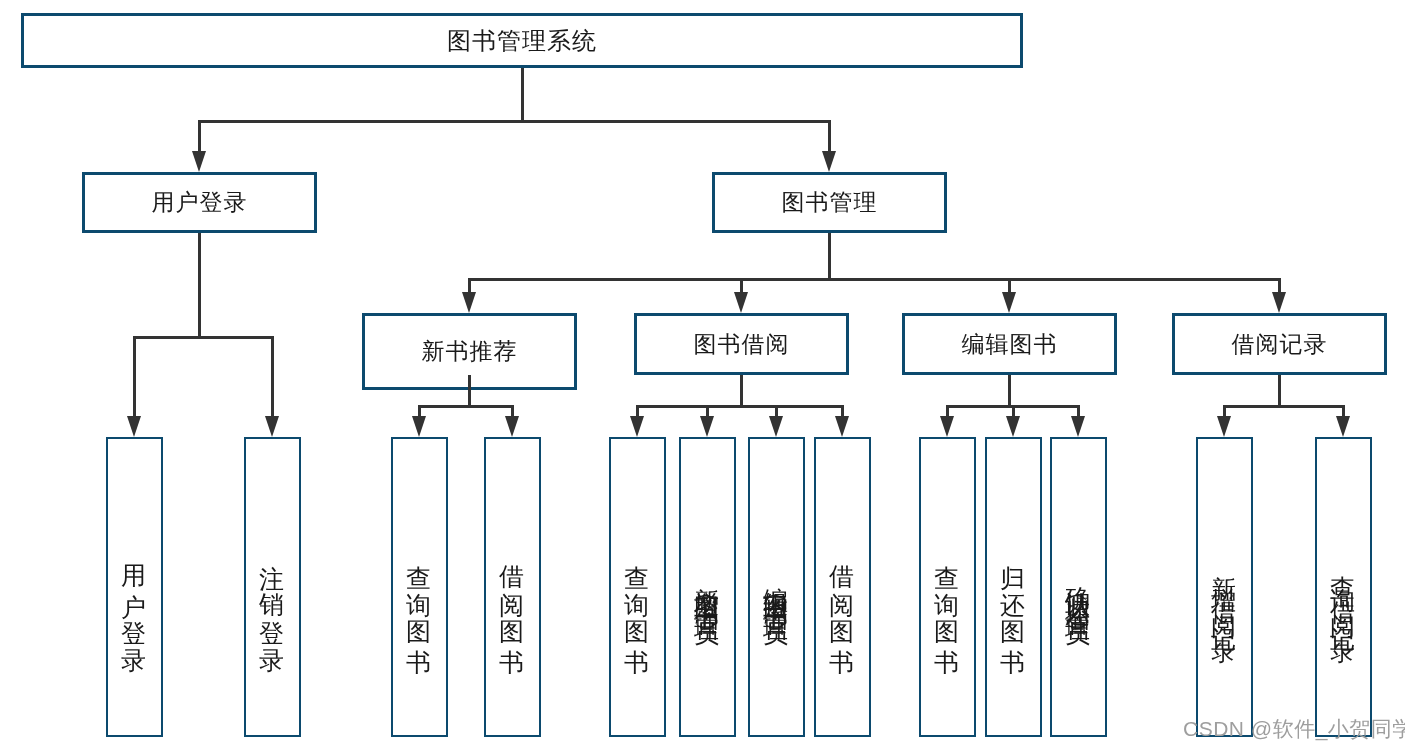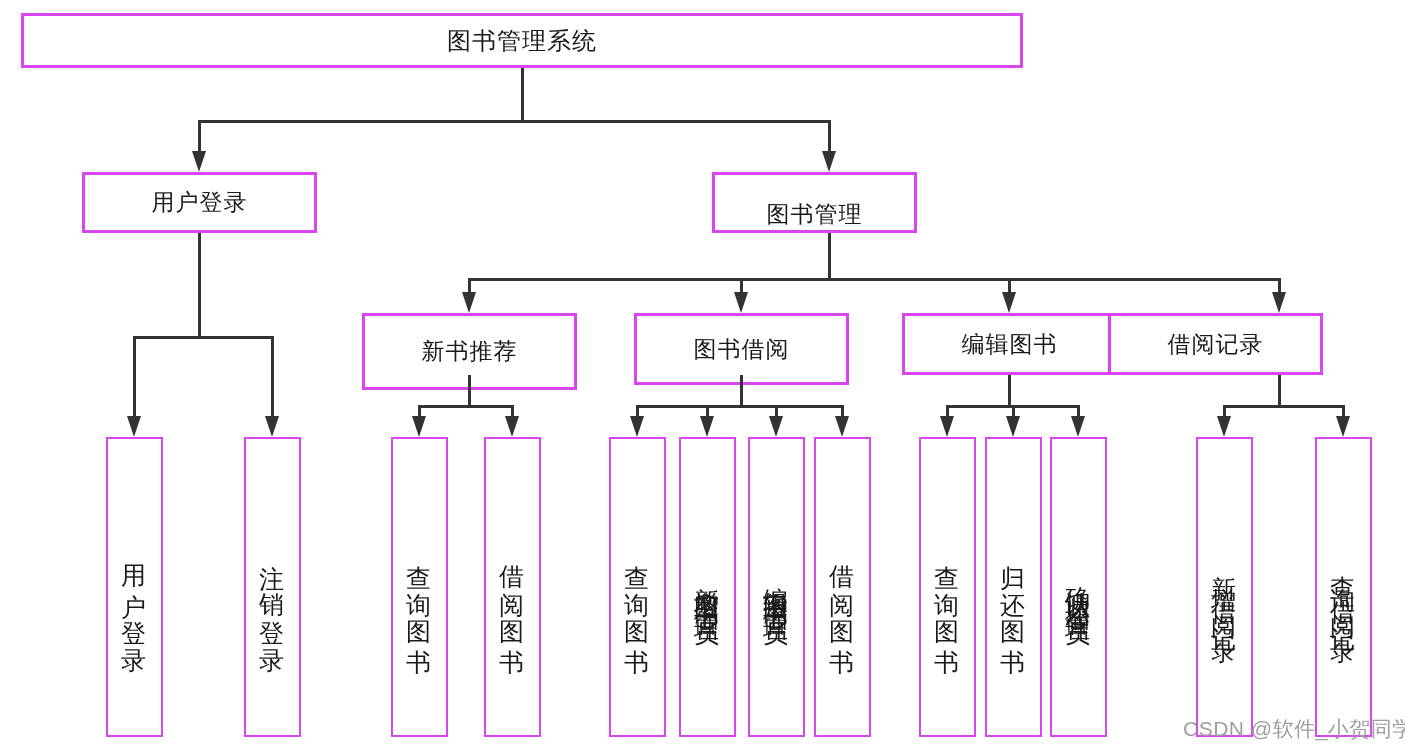--- a/index.html
+++ b/index.html
@@ -7,21 +7,21 @@
     position:relative;
     width:1405px;height:747px;
     background:#ffffff;
     font-family:"Liberation Sans","DejaVu Sans",sans-serif;
     overflow:hidden;
   }
   .box{
     position:absolute;
     box-sizing:border-box;
     background:#ffffff;
-    border:3px solid #d946ef;
+    border:3px solid #0c4a6e;
     color:#1a1a1a;
     display:flex;align-items:center;justify-content:center;
   }
   .box.wide{font-size:23px;letter-spacing:1px;}
   .box.root{font-size:24px;}
   .box.tall{border-width:2.5px;font-size:25px;}
   .vtext{
     writing-mode:vertical-rl;
     text-orientation:mixed;
     white-space:nowrap;
@@ -52,34 +52,34 @@
 
 <div id="stage">
 
   <div class="box wide root" style="left:21px;top:13px;width:1002px;height:55px;">
     <span>图书管理系统</span>
   </div>
 
   <div class="box wide" style="left:82px;top:172px;width:235px;height:61px;">
     <span>用户登录</span>
   </div>
-  <div class="box wide" style="left:712px;top:172px;width:205px;height:61px;align-items:flex-end;">
+  <div class="box wide" style="left:712px;top:172px;width:235px;height:61px;">
     <span>图书管理</span>
   </div>
 
   <div class="box wide" style="left:362px;top:313px;width:215px;height:77px;">
     <span>新书推荐</span>
   </div>
-  <div class="box wide" style="left:634px;top:313px;width:215px;height:72px;font-family:Liberation Mono, monospace;">
+  <div class="box wide" style="left:634px;top:313px;width:215px;height:62px;font-family:Liberation Mono, monospace;">
     <span>图书借阅</span>
   </div>
   <div class="box wide" style="left:902px;top:313px;width:215px;height:62px;">
     <span>编辑图书</span>
   </div>
-  <div class="box wide" style="left:1108px;top:313px;width:215px;height:62px;">
+  <div class="box wide" style="left:1172px;top:313px;width:215px;height:62px;">
     <span>借阅记录</span>
   </div>
 
   <div class="box tall" style="left:106px;top:437px;width:57px;height:300px;">
     <span class="vtext v4">用户登录</span>
   </div>
   <div class="box tall" style="left:244px;top:437px;width:57px;height:300px;">
     <span class="vtext v4">注销登录</span>
   </div>
   <div class="box tall" style="left:391px;top:437px;width:57px;height:300px;">

